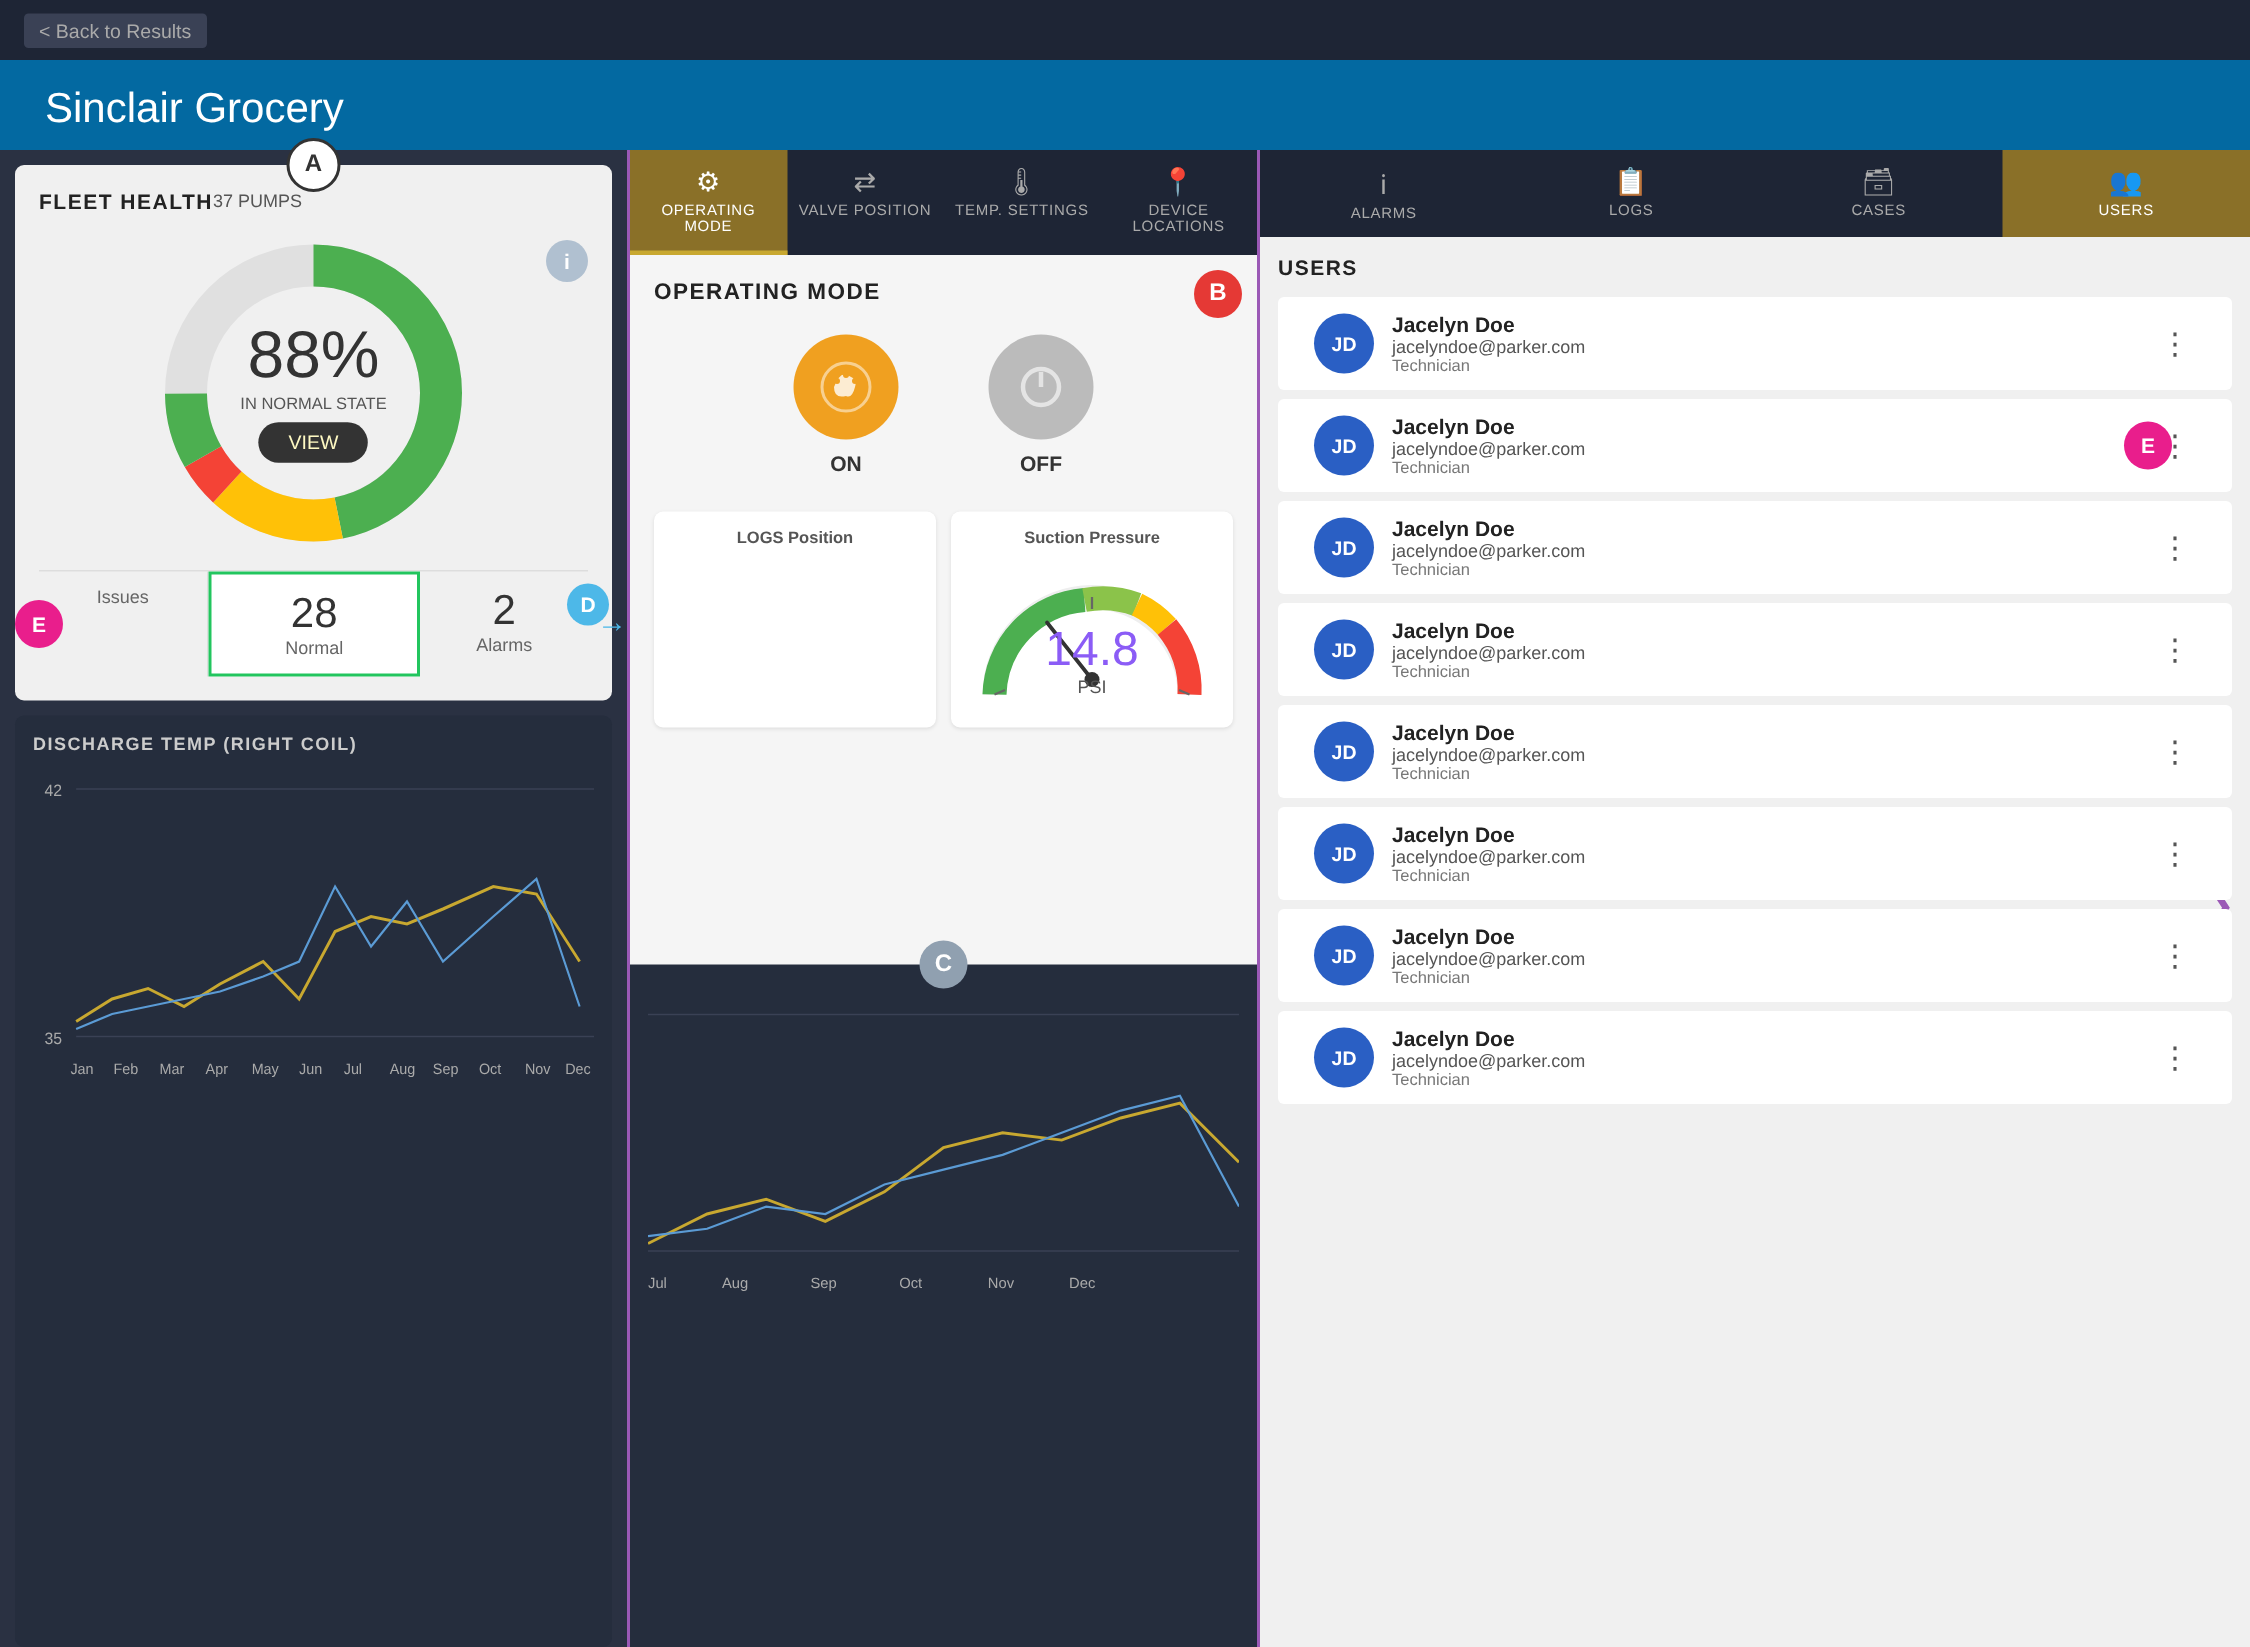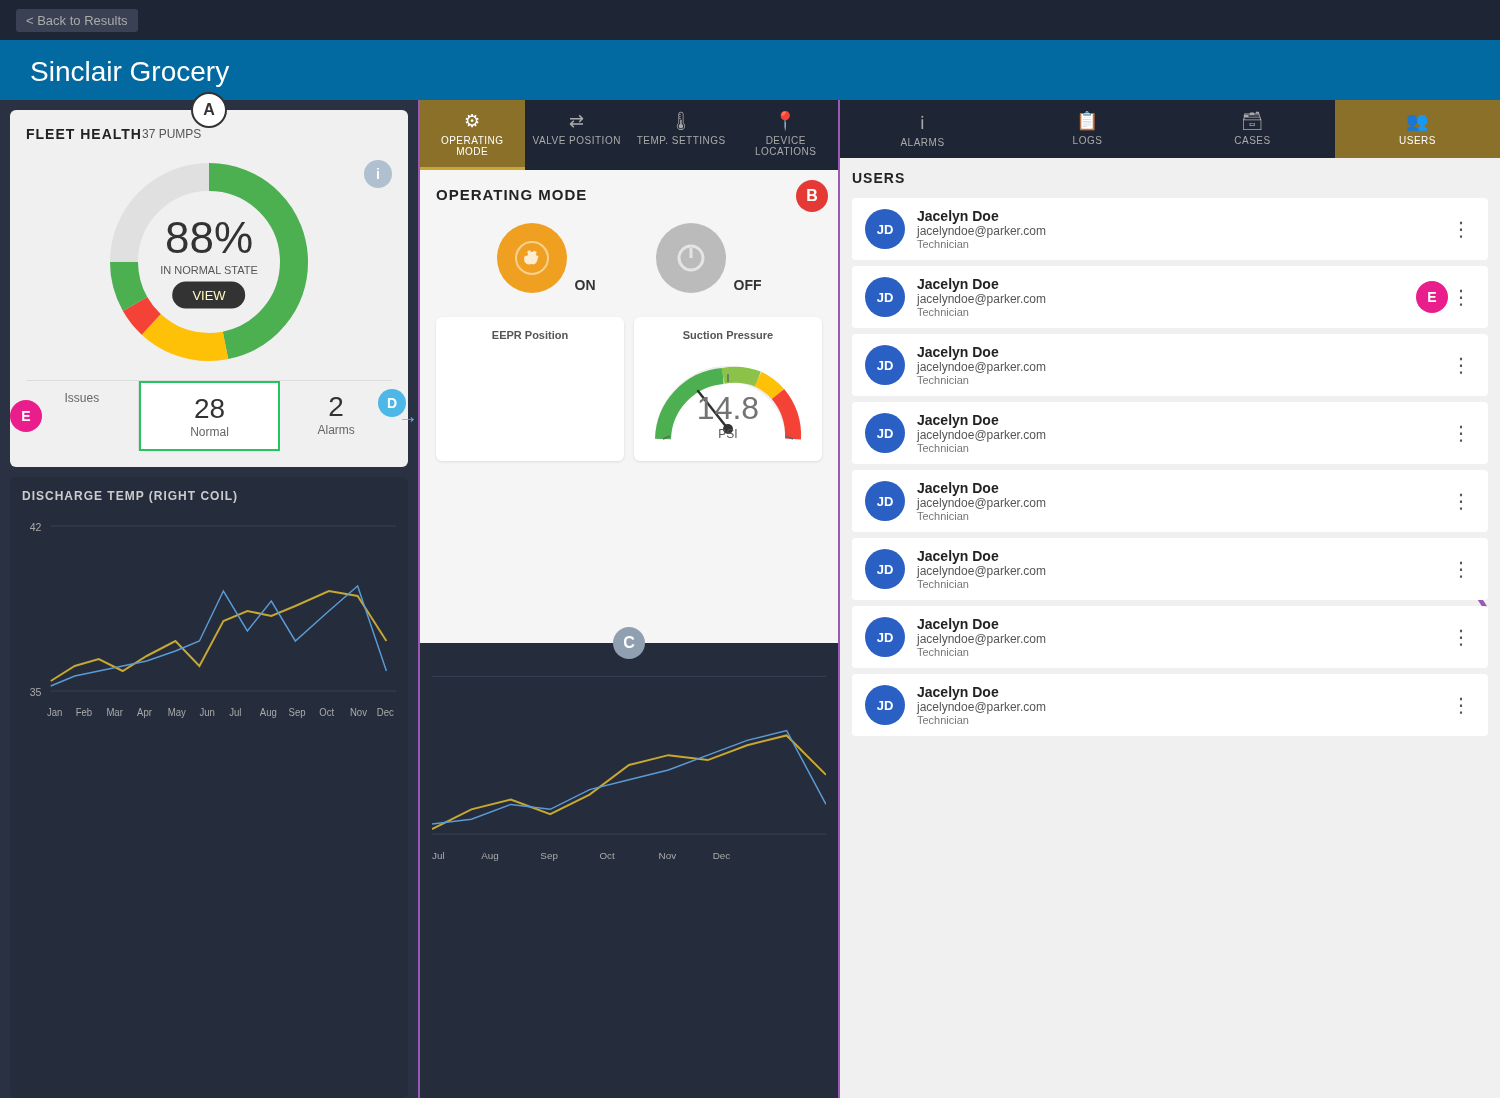--- a/index.html
+++ b/index.html
@@ -290,22 +290,22 @@
       margin-bottom: 20px;
     }
     .mode-buttons {
       display: flex;
       justify-content: center;
       gap: 60px;
       margin-bottom: 24px;
     }
     .mode-btn {
       display: flex;
-      flex-direction: row;
-      align-items: flex-end;
+      flex-direction: column;
+      align-items: center;
       gap: 8px;
     }
     .mode-icon-circle {
       width: 70px;
       height: 70px;
       border-radius: 50%;
       display: flex;
       align-items: center;
       justify-content: center;
       font-size: 36px;
@@ -425,21 +425,21 @@
       font-weight: bold;
       color: #222;
       letter-spacing: 1px;
       margin-bottom: 12px;
     }
     .user-item {
       display: flex;
       align-items: center;
       background: #fff;
       border-radius: 4px;
-      padding: 10px 13px;
+      padding: 10px 24px;
       margin-bottom: 6px;
       position: relative;
     }
     .user-avatar {
       width: 40px;
       height: 40px;
       border-radius: 50%;
       background: #2a5fc4;
       color: #fff;
       display: flex;
@@ -641,41 +641,41 @@
               <path d="M20 10 L20 20" stroke="#fff" stroke-width="3" opacity="0.6"></path>
             </svg>
           </div>
           <span class="mode-label">OFF</span>
         </div>
       </div>
 
       <div class="gauges-row">
 
         <div class="gauge-card">
-          <div class="gauge-title">EEPR Position</div>
+          <div class="gauge-title">LOGS Position</div>
         </div>
 
         <div class="gauge-card">
           <div class="gauge-title">Suction Pressure</div>
           <div style="position:relative; width:160px; height:100px; margin:0 auto;">
             <svg width="160" height="100" viewBox="0 0 160 100">
               <path d="M15,90 A65,65 0 0,1 145,90" fill="none" stroke="#eee" stroke-width="16"></path>
               <path d="M15,90 A65,65 0 0,1 75,27" fill="none" stroke="#4caf50" stroke-width="16"></path>
               <path d="M75,27 A65,65 0 0,1 110,30" fill="none" stroke="#8bc34a" stroke-width="16"></path>
               <path d="M110,30 A65,65 0 0,1 130,45" fill="none" stroke="#ffc107" stroke-width="16"></path>
               <path d="M130,45 A65,65 0 0,1 145,90" fill="none" stroke="#f44336" stroke-width="16"></path>
               <line x1="15" y1="90" x2="22" y2="87" stroke="#666" stroke-width="1.5"></line>
               <line x1="80" y1="25" x2="80" y2="33" stroke="#666" stroke-width="1.5"></line>
               <line x1="145" y1="90" x2="138" y2="87" stroke="#666" stroke-width="1.5"></line>
 
               <line x1="80" y1="80" x2="50" y2="42" stroke="#333" stroke-width="2.5" stroke-linecap="round"></line>
               <circle cx="80" cy="80" r="5" fill="#333"></circle>
             </svg>
             <div style="position:absolute; bottom:8px; left:50%; transform:translateX(-50%); text-align:center;">
-              <div style="font-size:32px; font-weight:300; color:#737373;">14.8</div>
+              <div style="font-size:32px; font-weight:300; color:#8b5cf6;">14.8</div>
               <div style="font-size:12px; color:#555;">PSI</div>
             </div>
           </div>
         </div>
       </div>
 
       <div class="badge-c">C</div>
     </div>
 
     <div class="middle-chart" style="flex:1; min-height:240px;">

